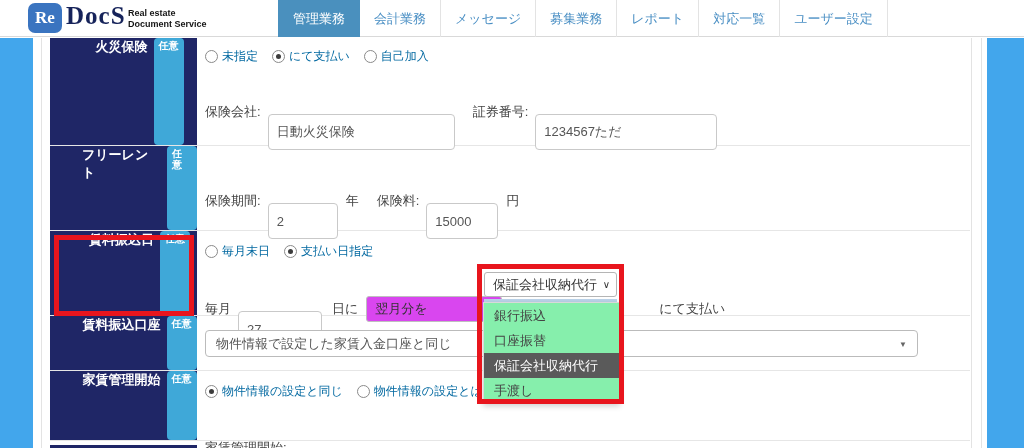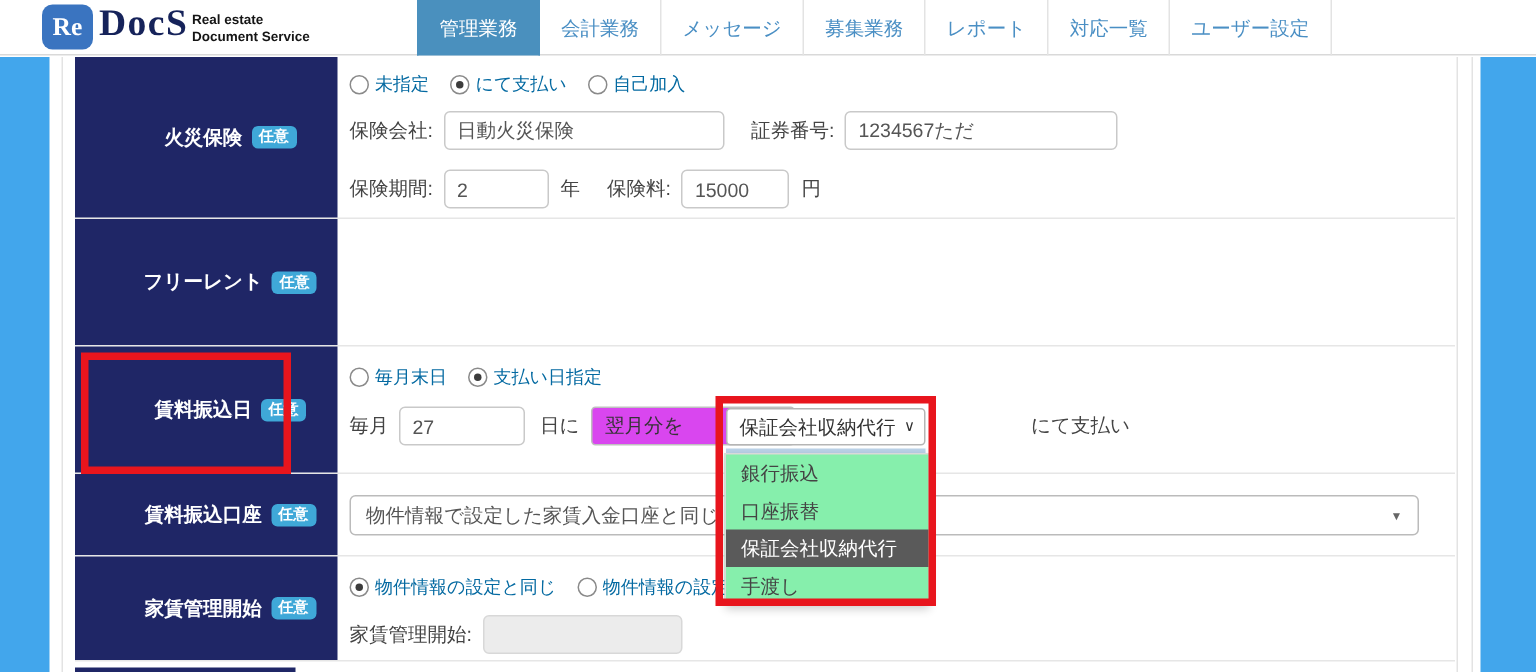--- a/index.html
+++ b/index.html
@@ -20,33 +20,33 @@
   
   .strip { position:absolute; top:38px; height:410px; background:#42a6ec; }
   .strip.left { left:0; width:33px; }
   .strip.right { left:987px; width:37px; }
   .vline { position:absolute; top:38px; height:410px; width:1px; background:#e3e3e3; }
 
   
   .form-table { position:absolute; left:50px; top:38px; width:920px; background:#fff; }
   .frow { display:flex; border-bottom:1px solid #e6e6e6; }
   .r1{height:108px} .r2{height:85px} .r3{height:85px} .r4{height:55px} .r5{height:70px}
-  .frow-label { width:175px; flex-shrink:0; background:#1f2666; color:#fff; display:flex; align-items:center; justify-content:center; gap:6px; font-size:13px; font-weight:bold;padding-left:32px; }
+  .frow-label { width:147px; flex-shrink:0; background:#1f2666; color:#fff; display:flex; justify-content:center; gap:6px; font-size:13px; font-weight:bold;padding-left:32px; }
   .badge { background:#3fa8d8; color:#fff; font-size:10px; font-weight:bold; padding:2px 5px; border-radius:4px; line-height:11px; }
   .frow-content { flex:1; padding-left:8px; position:relative; }
 
   .radio-line { display:flex; align-items:center; gap:14px; }
   .radio-item { display:inline-flex; align-items:center; gap:4px; cursor:pointer; }
   .radio { width:13px; height:13px; border:1px solid #8a8a8a; border-radius:50%; background:#fff; position:relative; flex-shrink:0; }
   .radio.checked::after { content:""; position:absolute; left:3px; top:3px; width:5px; height:5px; border-radius:50%; background:#3c3c3c; }
   .radio-label { font-size:12px; font-weight:normal; color:#0369a1; }
 
   .field-line { display:flex; align-items:center; }
   .flabel { font-size:13px; color:#444; margin-right:7px; white-space:nowrap; }
-  .tinput { height:26px; border:1px solid #c9c9c9; border-radius:4px; background:#fff; font-size:13px; color:#555; padding:0 8px; display:flex; align-items:center; }
+  .tinput { height:36px; border:1px solid #c9c9c9; border-radius:4px; background:#fff; font-size:13px; color:#555; padding:0 8px; display:flex; align-items:center;margin-top:40px; }
   .tinput.disabled { background:#ececec; border-color:#d8d8d8; }
   .tselect { height:26px; border:1px solid #bfbfbf; border-radius:3px; background:#d946ef; font-size:13px; color:#333; padding:0 22px 0 8px; display:flex; align-items:center; position:relative; cursor:pointer; white-space:nowrap; }
   .chev { position:absolute; right:6px; top:50%; transform:translateY(-52%); font-size:10px; color:#333; }
 
   .pt10{padding-top:10px} .pt12{padding-top:12px}
   .mt9{margin-top:9px} .mt10{margin-top:10px} .mt11{margin-top:11px} .mt13{margin-top:13px} .mt18{margin-top:18px}
   .w70{width:70px} .w72{width:72px} .w84{width:84px} .w133{width:133px} .w136{width:136px} .w155{width:155px} .w160{width:160px} .w182{width:182px} .w187{width:187px}
   .ml10{margin-left:10px} .ml18{margin-left:18px} .mr8{margin-right:8px}
   .unit { font-size:13px; color:#444; margin-left:8px; white-space:nowrap; }
   .tilde { font-size:14px; color:#555; margin:0 12px; }

